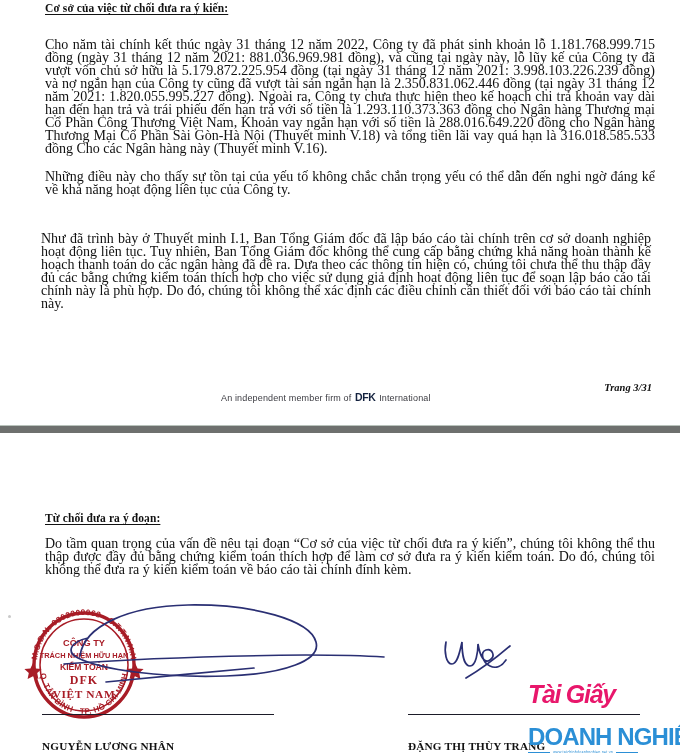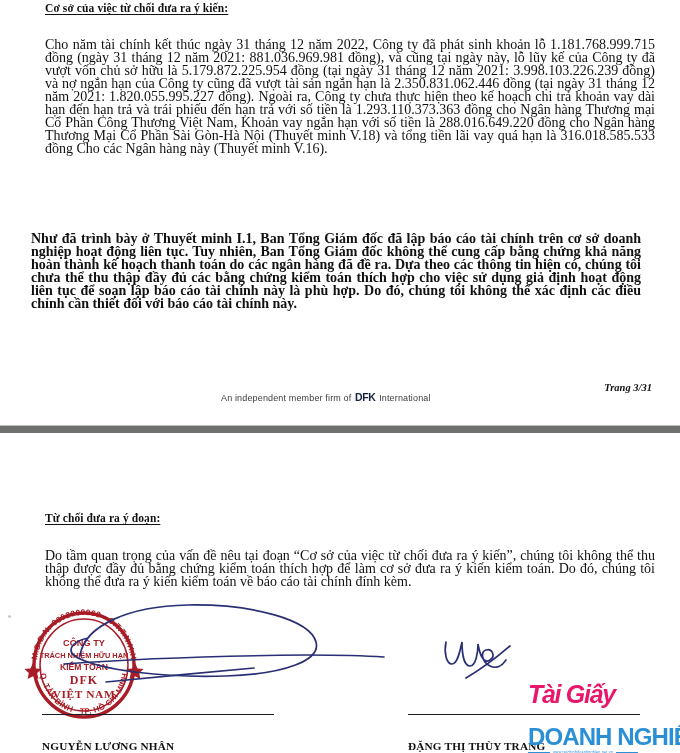--- a/index.html
+++ b/index.html
@@ -53,24 +53,24 @@
     position: absolute;
     font-size: 14px;
     line-height: 13px;
     text-align: justify;
     text-justify: inter-word;
   }
 
   #heading-basis { left: 45px; top: 2px; }
   #para-basis-1  { left: 45px; top: 38px; width: 610px; }
   #para-basis-2  { left: 45px; top: 170px; width: 610px; }
-  #para-basis-3  { left: 31px; top: 232px; width: 610px; font-weight: bold; }
+  #para-basis-3  { left: 41px; top: 232px; width: 610px; }
 
   #heading-disclaimer { left: 45px; top: 512px; }
-  #para-disclaimer    { left: 45px; top: 537px; width: 610px; margin-top: 12px; }
+  #para-disclaimer    { left: 45px; top: 537px; width: 610px; }
 
   
   #page-number {
     position: absolute;
     right: 28px;
     top: 382px;
     font-size: 10.5px;
     font-style: italic;
     font-weight: 600;
   }
@@ -185,20 +185,21 @@
 </style>
 </head>
 <body>
 
 <div class="sheet" id="sheet-one">
 
   <div class="heading" id="heading-basis">Cơ sở của việc từ chối đưa ra ý kiến:</div>
 
   <div class="para" id="para-basis-1">Cho năm tài chính kết thúc ngày 31 tháng 12 năm 2022, Công ty đã phát sinh khoản lỗ 1.181.768.999.715 đồng (ngày 31 tháng 12 năm 2021: 881.036.969.981 đồng), và cũng tại ngày này, lỗ lũy kế của Công ty đã vượt vốn chủ sở hữu là 5.179.872.225.954 đồng (tại ngày 31 tháng 12 năm 2021: 3.998.103.226.239 đồng) và nợ ngắn hạn của Công ty cũng đã vượt tài sản ngắn hạn là 2.350.831.062.446 đồng (tại ngày 31 tháng 12 năm 2021: 1.820.055.995.227 đồng). Ngoài ra, Công ty chưa thực hiện theo kế hoạch chi trả khoản vay dài hạn đến hạn trả và trái phiếu đến hạn trả với số tiền là 1.293.110.373.363 đồng cho Ngân hàng Thương mại Cổ Phần Công Thương Việt Nam, Khoản vay ngắn hạn với số tiền là 288.016.649.220 đồng cho Ngân hàng Thương Mại Cổ Phần Sài Gòn-Hà Nội (Thuyết minh V.18) và tổng tiền lãi vay quá hạn là 316.018.585.533 đồng Cho các Ngân hàng này (Thuyết minh V.16).</div>
 
+  <div class="para" id="para-basis-2">Những điều này cho thấy sự tồn tại của yếu tố không chắc chắn trọng yếu có thể dẫn đến nghi ngờ đáng kể về khả năng hoạt động liên tục của Công ty.</div>
 
   <div class="para" id="para-basis-3">Như đã trình bày ở Thuyết minh I.1, Ban Tổng Giám đốc đã lập báo cáo tài chính trên cơ sở doanh nghiệp hoạt động liên tục. Tuy nhiên, Ban Tổng Giám đốc không thể cung cấp bằng chứng khả năng hoàn thành kế hoạch thanh toán do các ngân hàng đã đề ra. Dựa theo các thông tin hiện có, chúng tôi chưa thể thu thập đầy đủ các bằng chứng kiểm toán thích hợp cho việc sử dụng giả định hoạt động liên tục để soạn lập báo cáo tài chính này là phù hợp. Do đó, chúng tôi không thể xác định các điều chỉnh cần thiết đối với báo cáo tài chính này.</div>
 
   <div id="page-number">Trang 3/31</div>
 
   <div id="member-firm-line">
     <span>An independent member firm of</span>
     <span class="dfk-mark">DFK</span>
     <span>International</span>
   </div>

